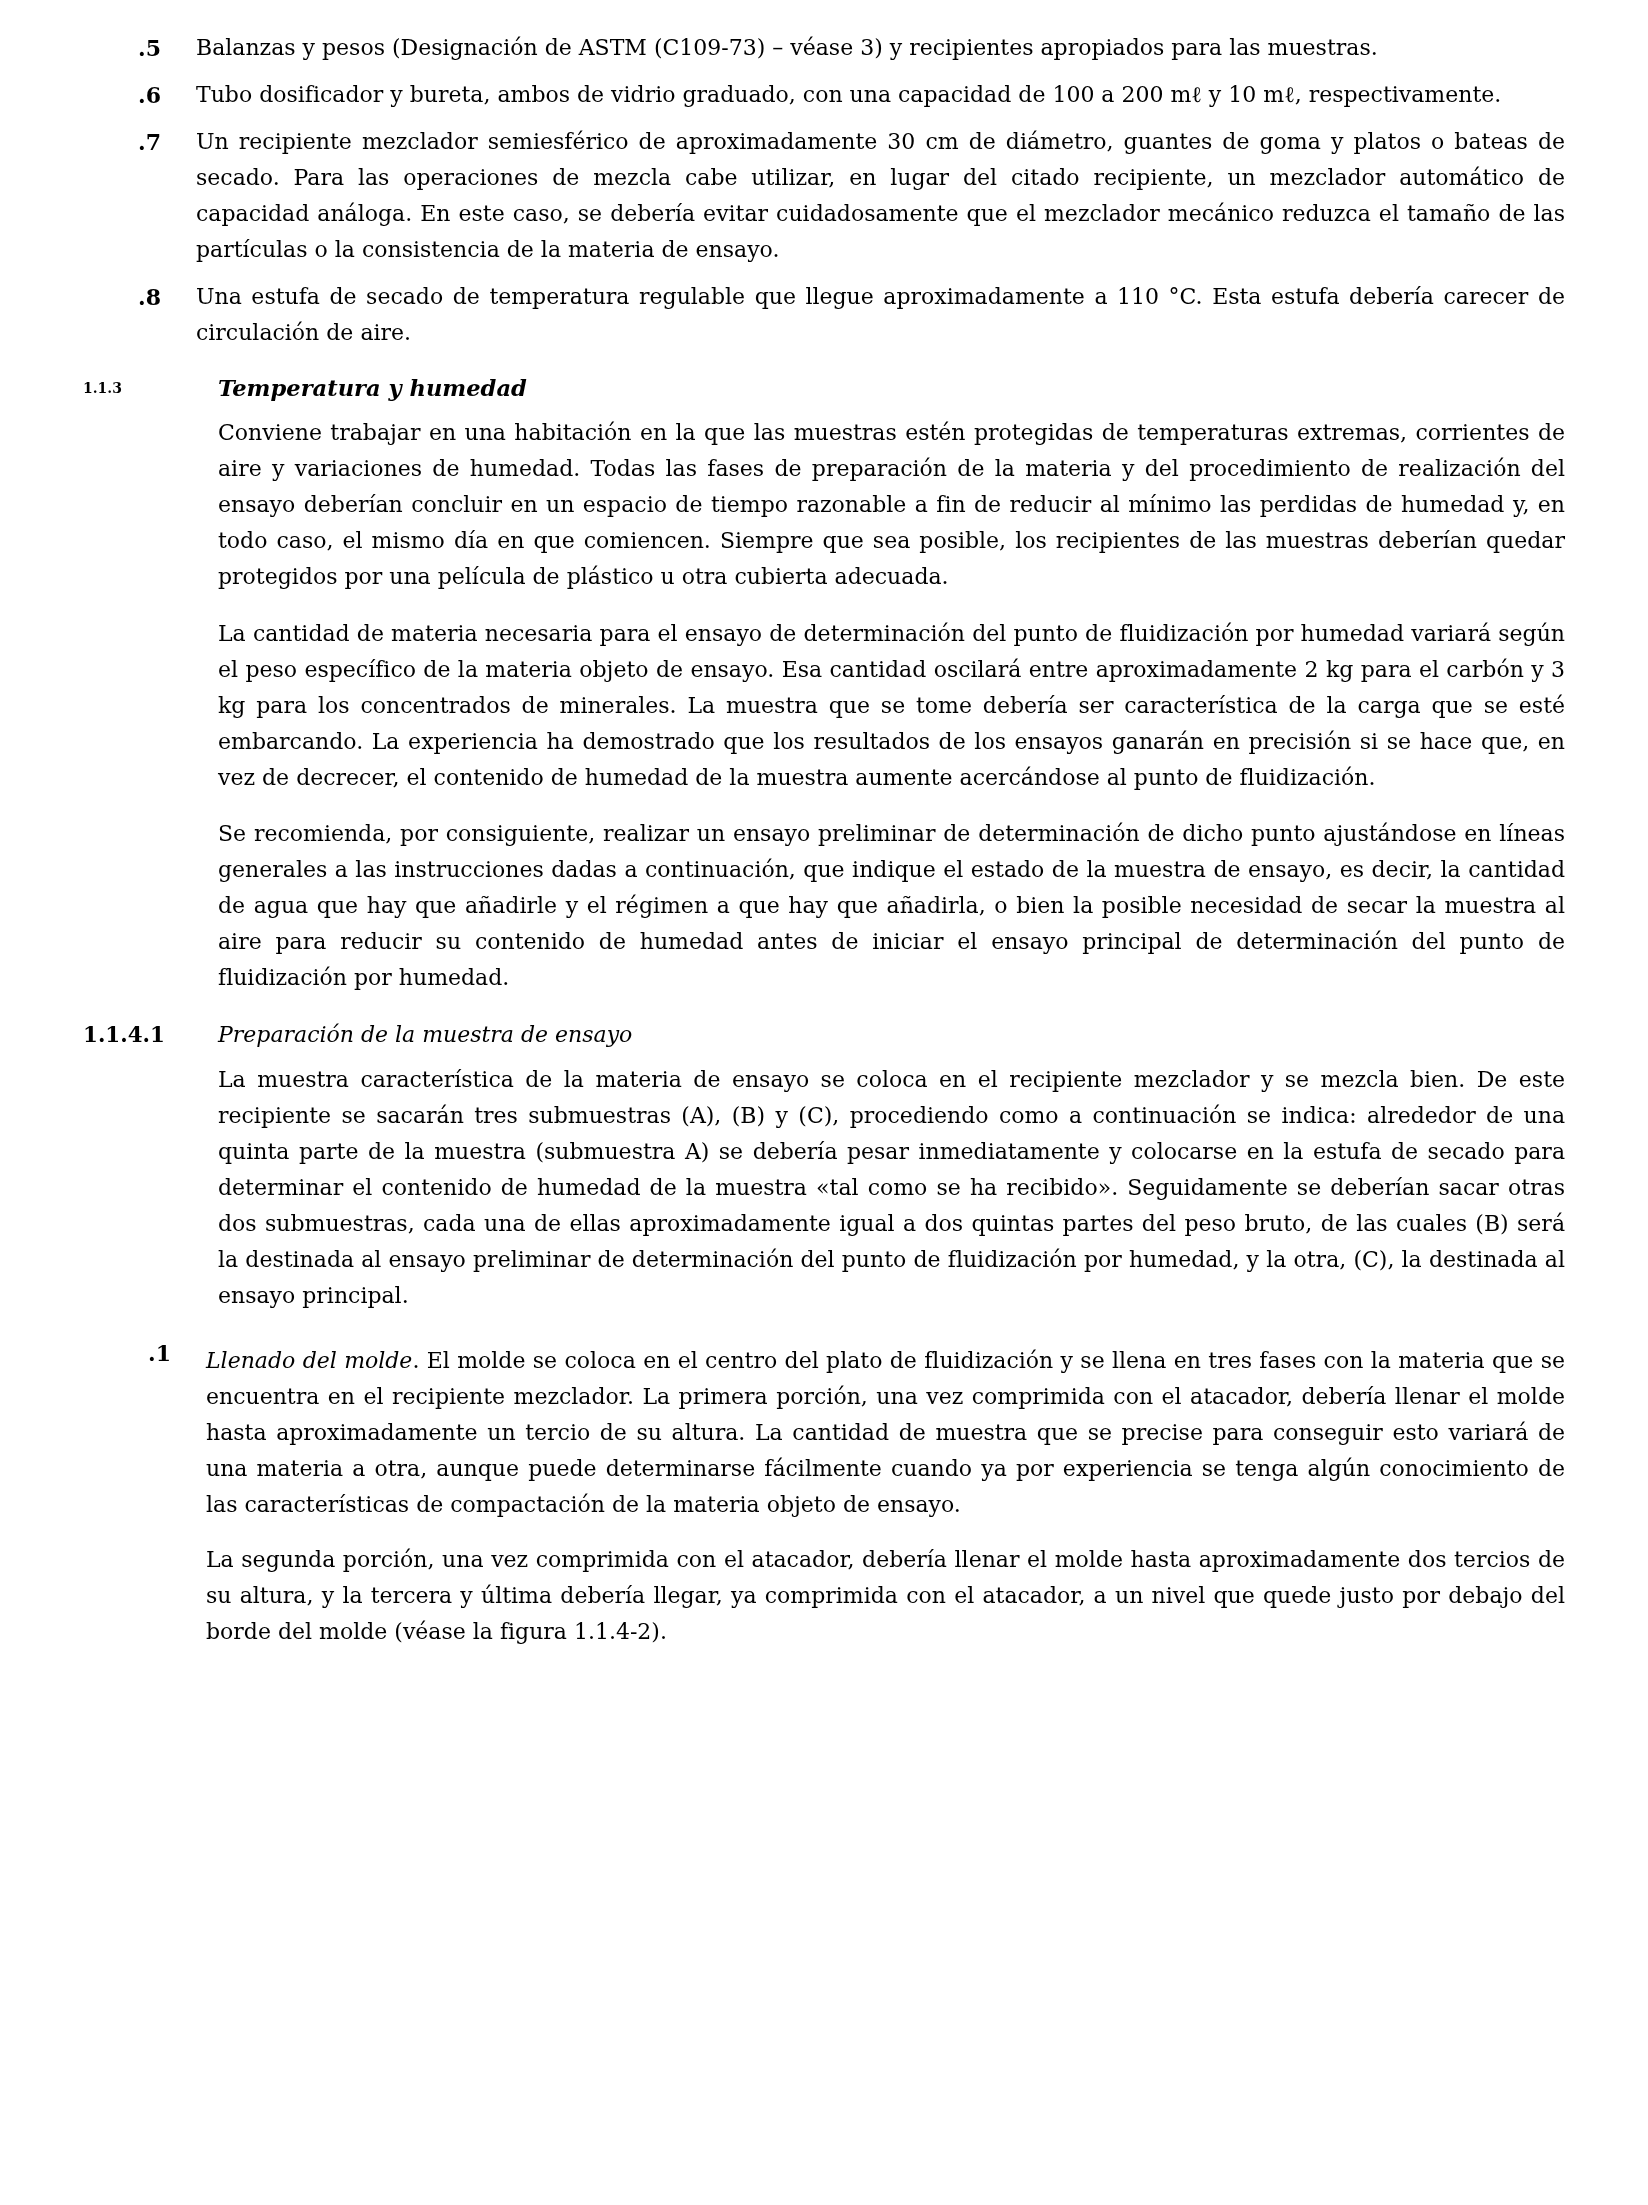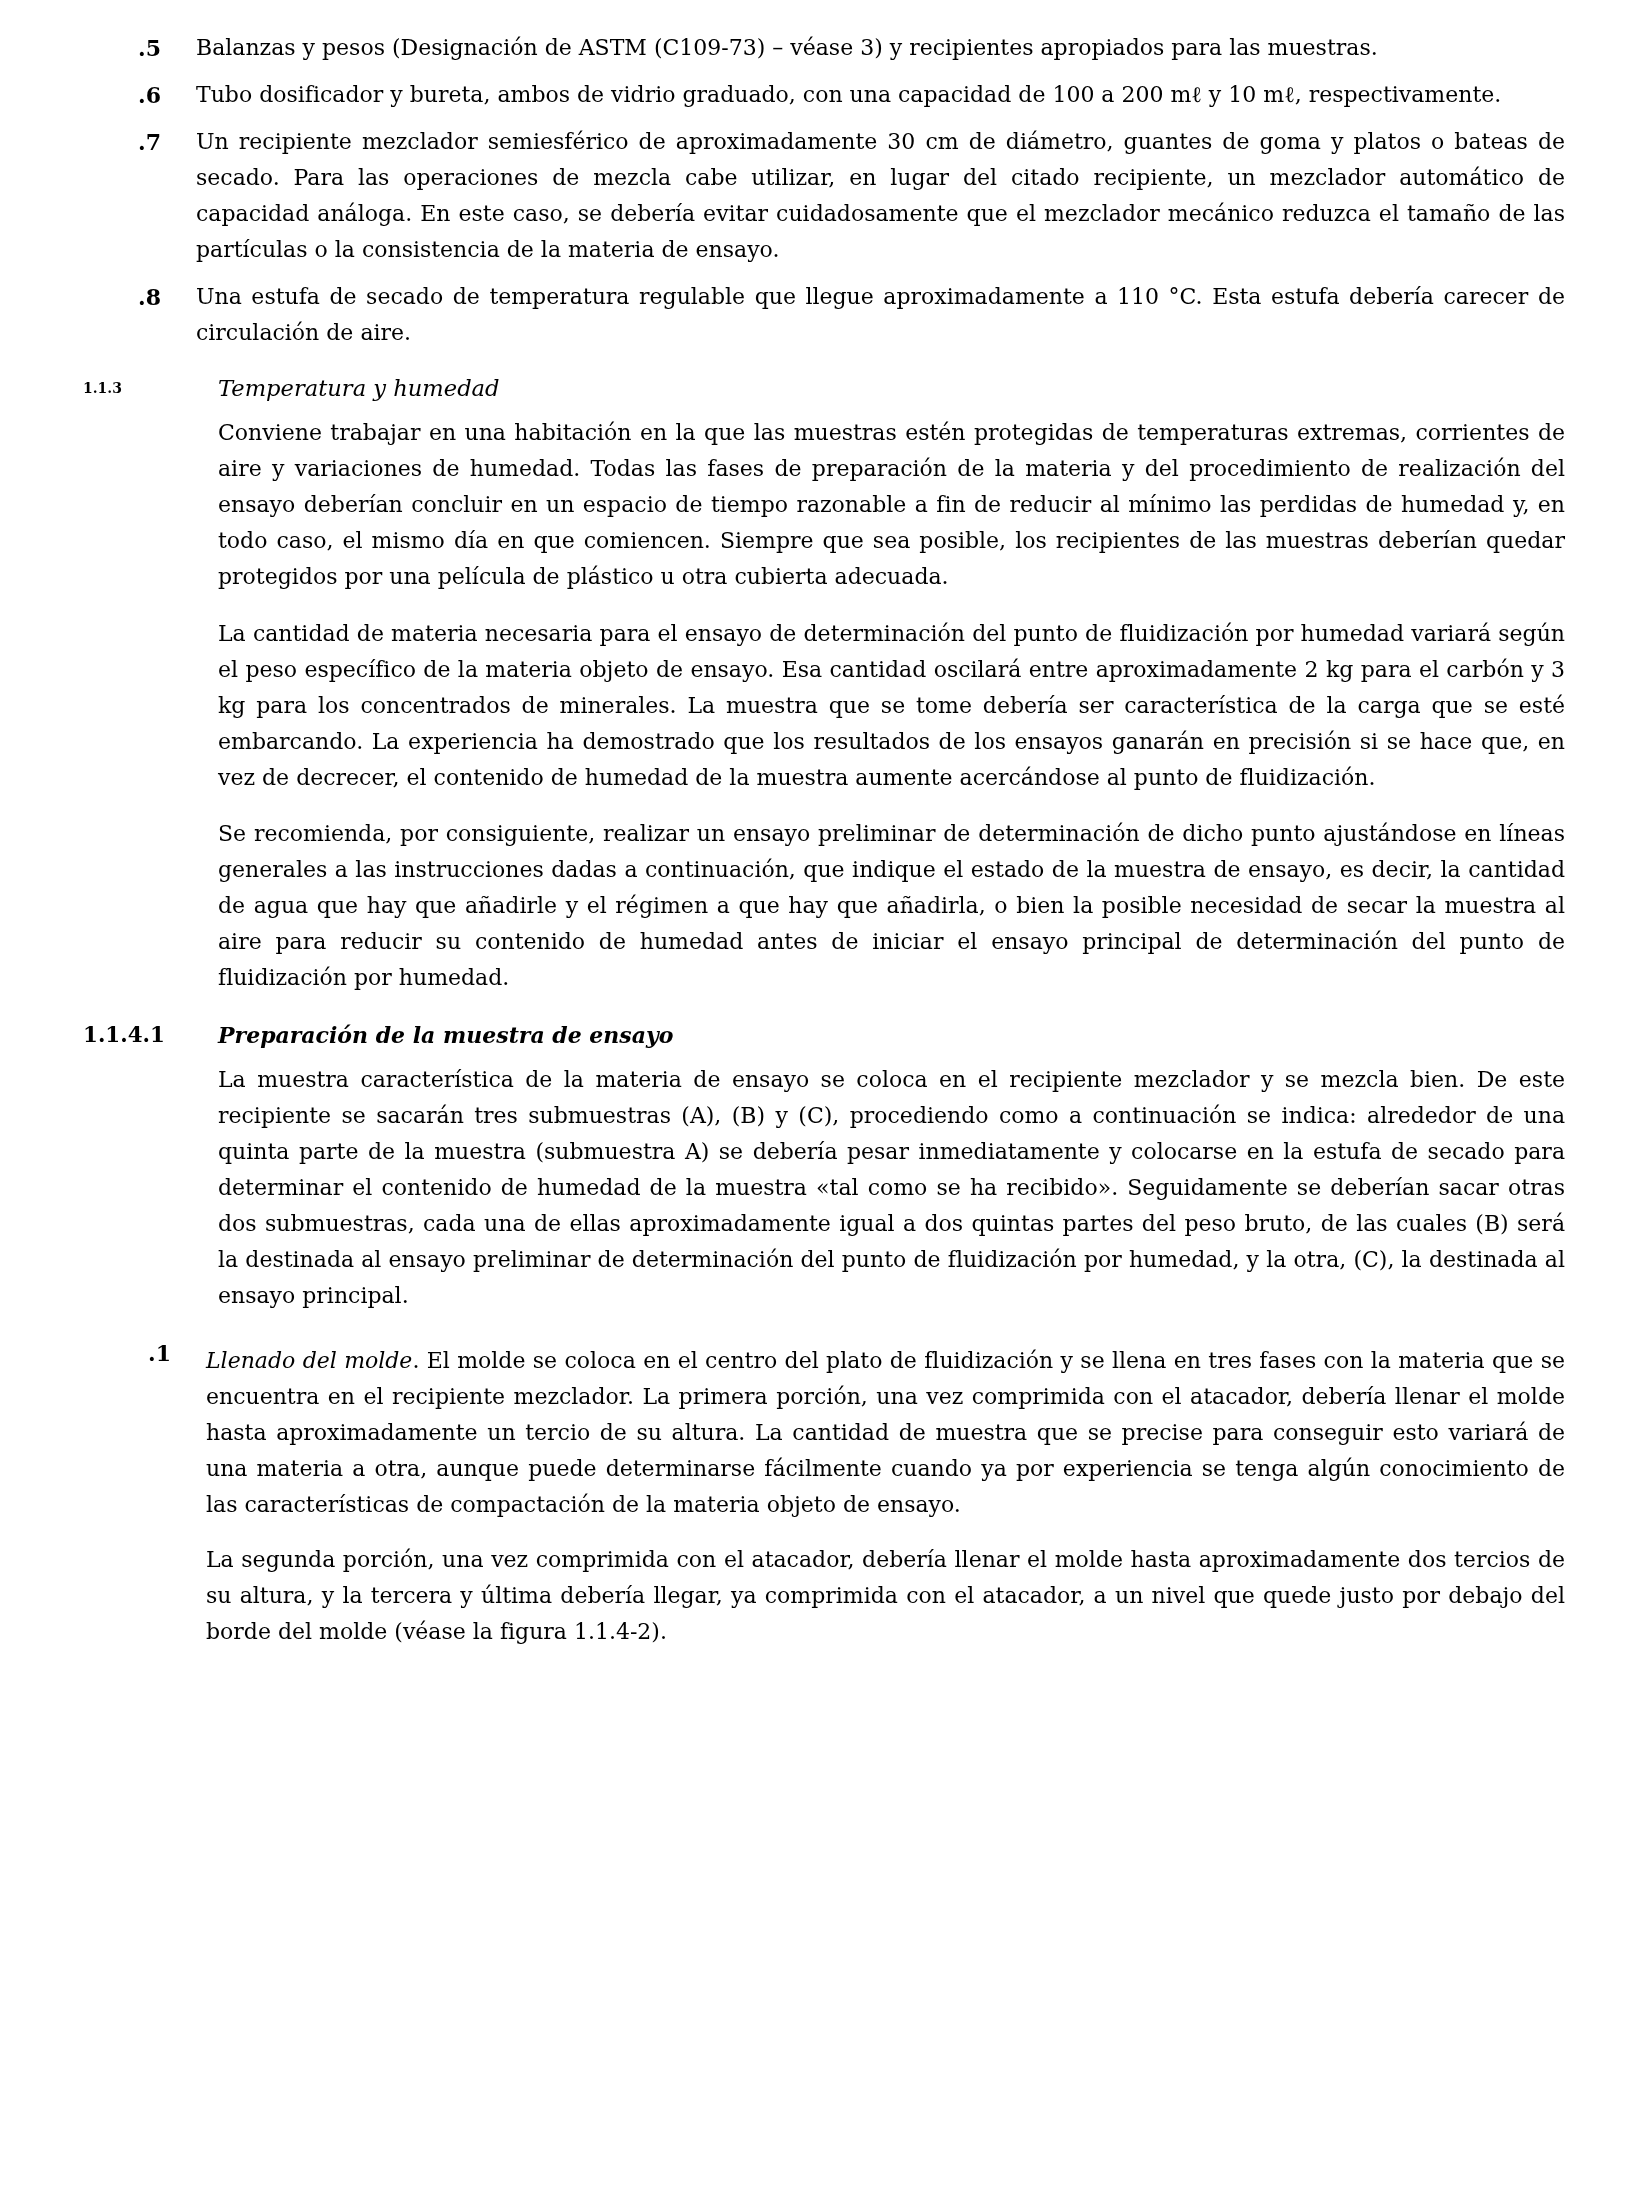--- a/index.html
+++ b/index.html
@@ -69,24 +69,24 @@
     width: 135px;
     font-weight: bold;
     font-size: 14px;
     line-height: 36px;
   }
   .section .title {
     flex: 1 1 auto;
     font-style: italic;
     font-size: 22.6px;
     line-height: 36px;
-    font-weight: normal;
+    font-weight: bold;
   }
   .section.minor .num { font-weight: bold; font-size: 21.4px; }
-  .section.minor .title { font-weight: bold; font-style: italic; font-size: 22px; }
+  .section.minor .title { font-weight: normal; font-style: italic; font-size: 22px; }
 
   
   .para {
     margin-left: 135px;
     font-size: 22px;
     line-height: 36px;
     text-align: justify;
     margin-bottom: 20.7px;
     hyphens: manual;
     margin-top: 9px;

